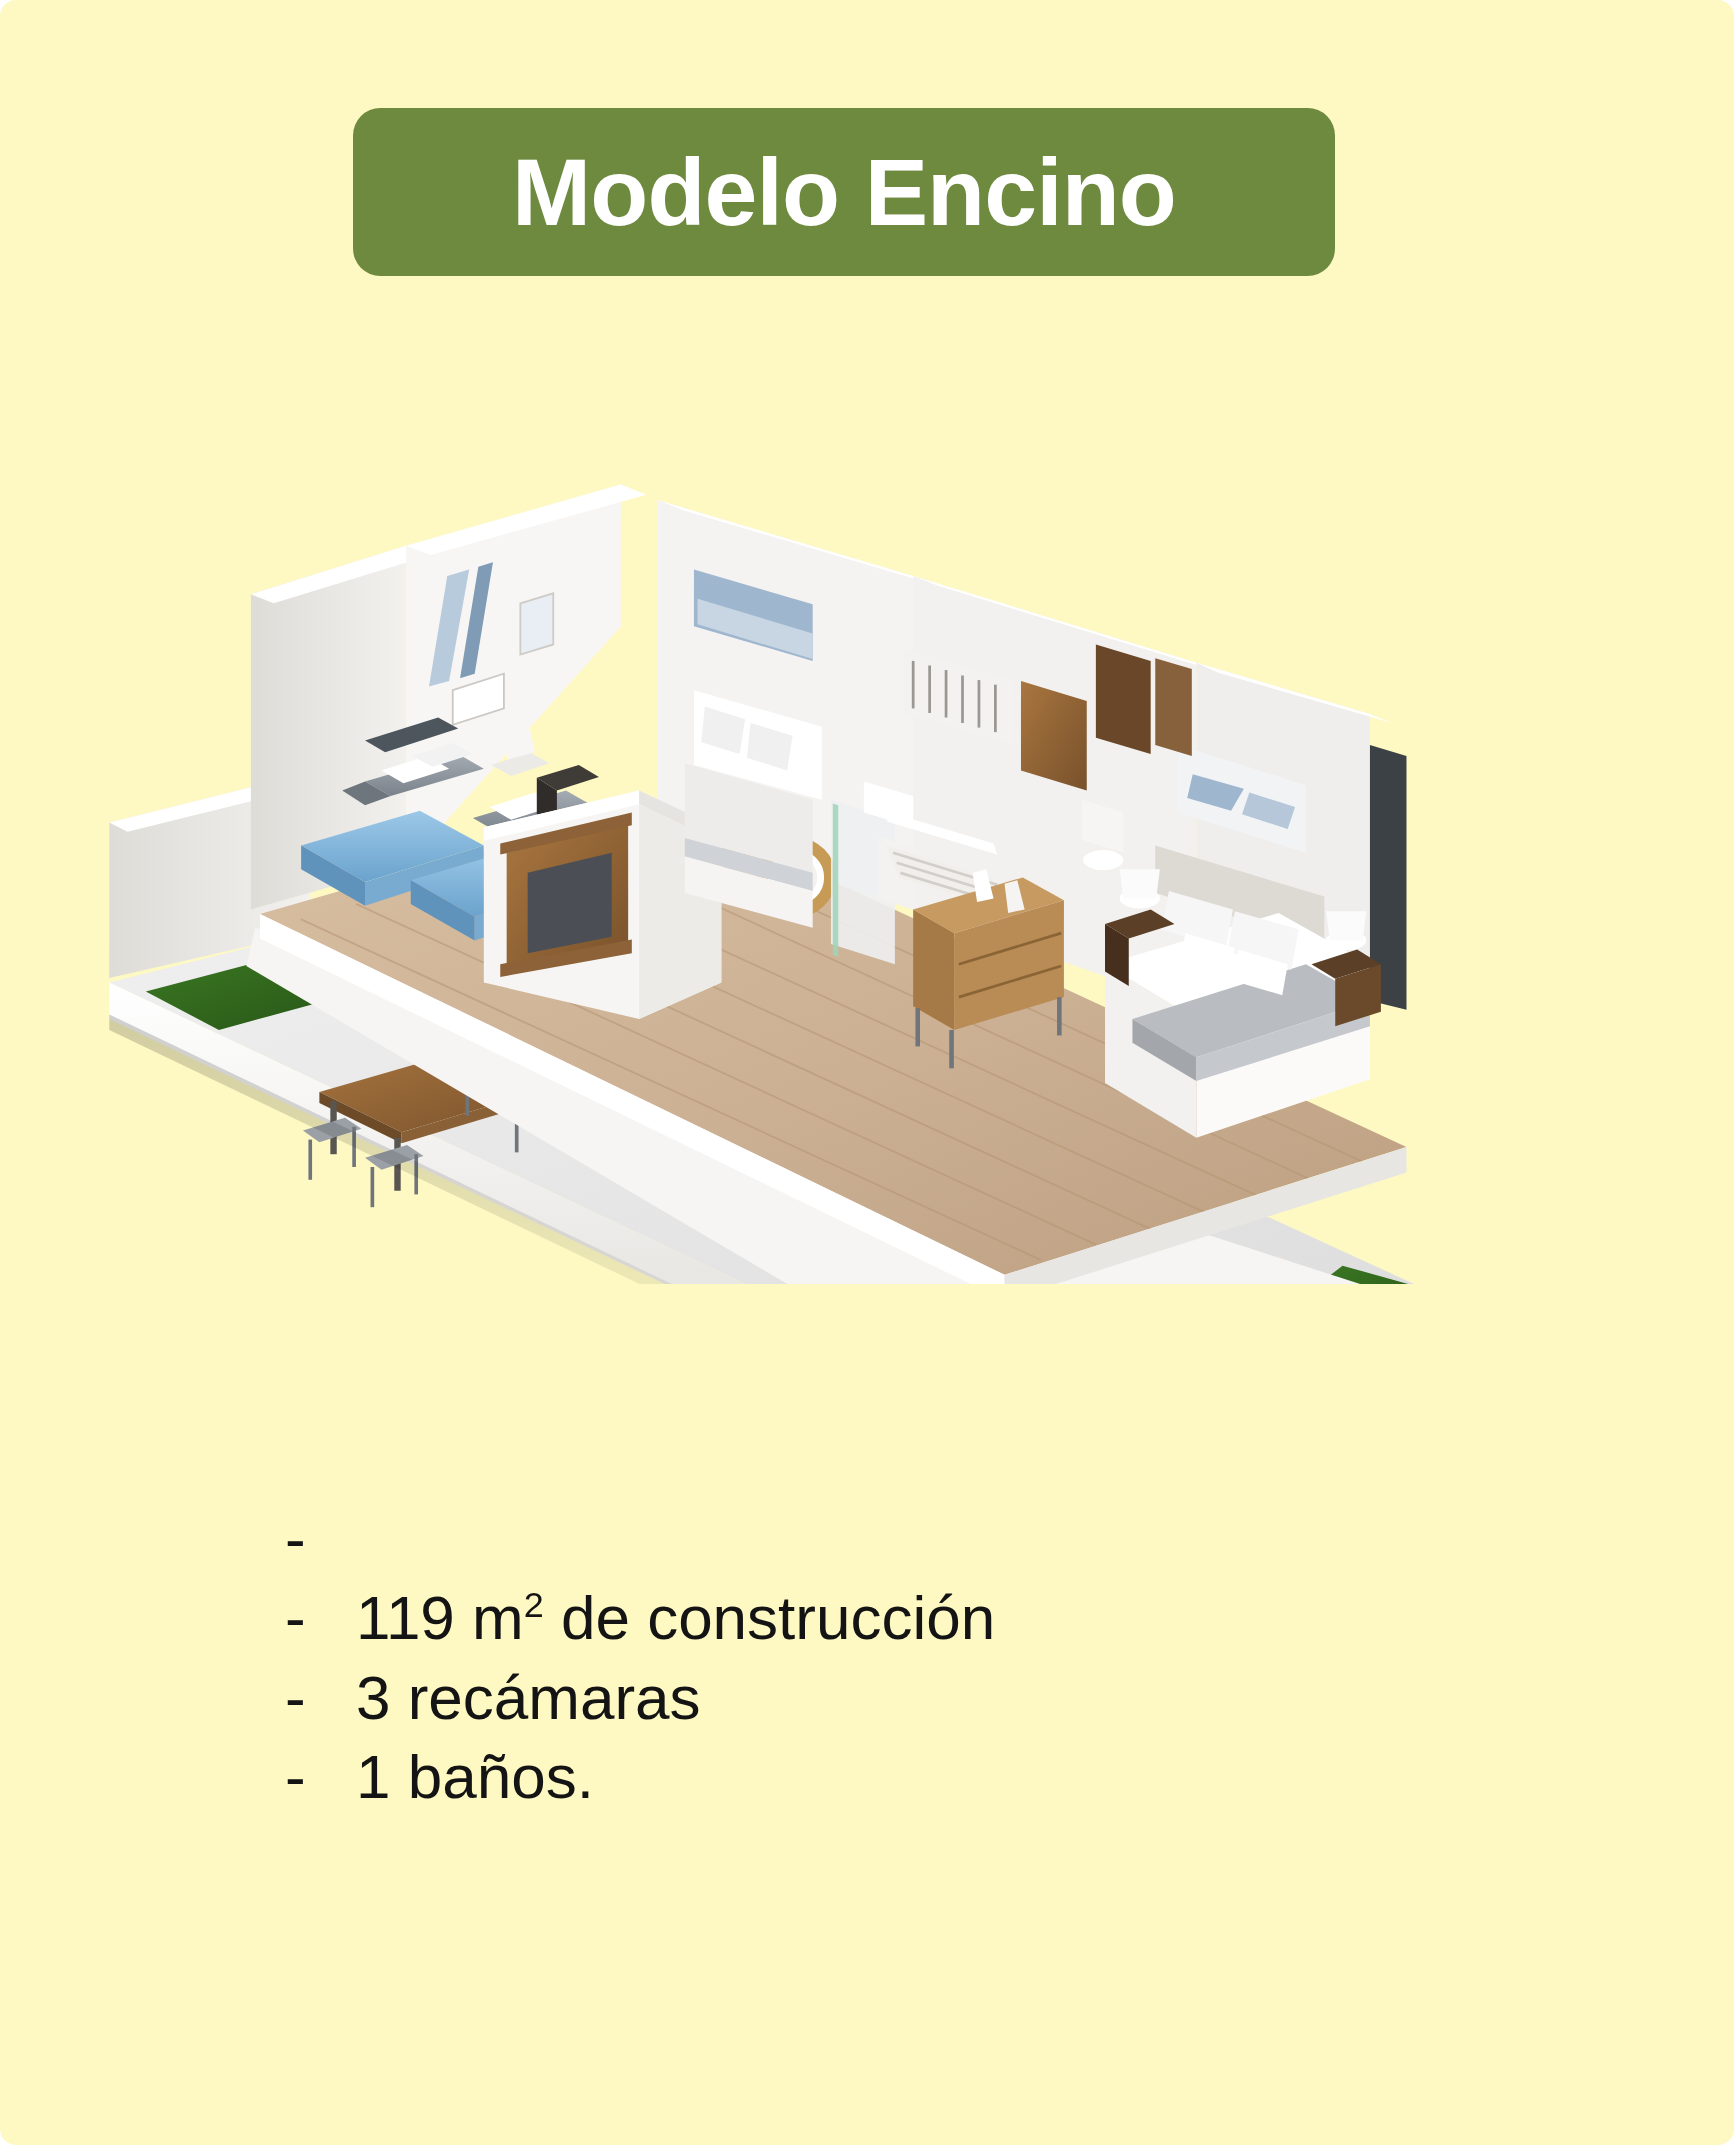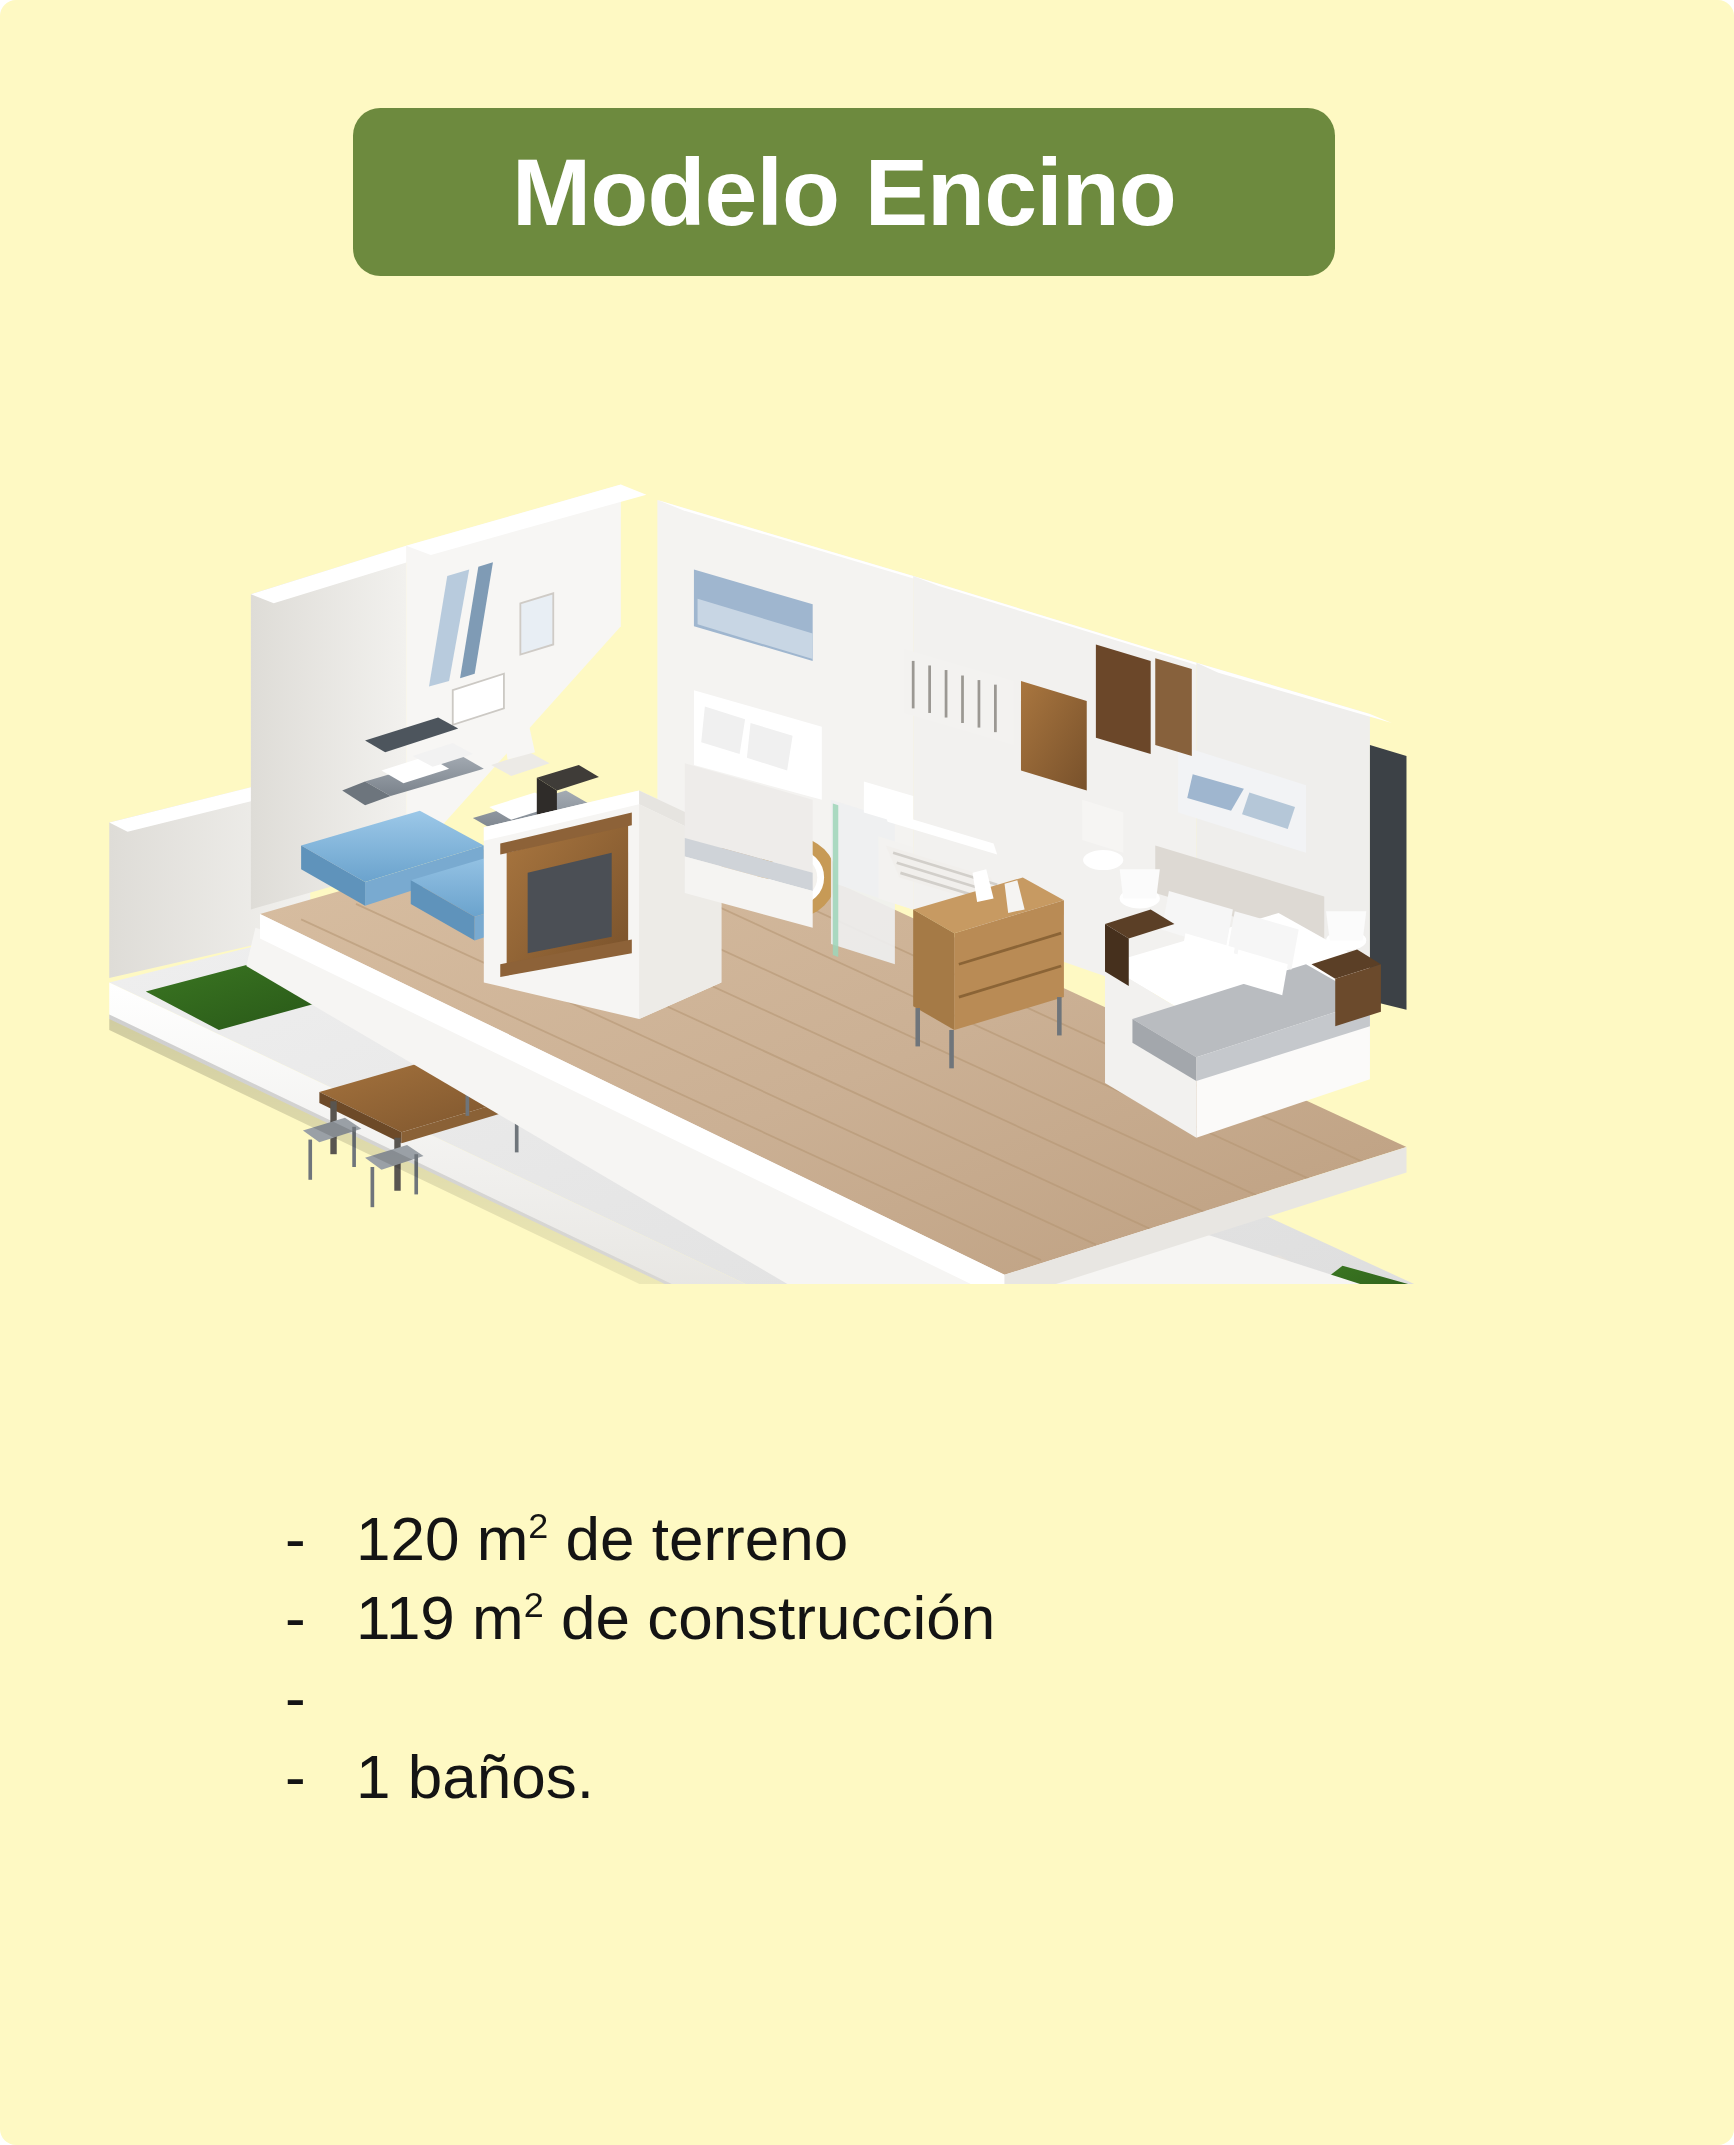--- a/index.html
+++ b/index.html
@@ -471,28 +471,28 @@
       </g>
 
       <polygon points="20,655 980,1115 1470,998 1470,1014 980,1132 20,672" fill="url(#shadowG)"></polygon>
     </svg>
   </div>
 
 
   <ul class="specs-list">
     <li class="spec-item">
       <span class="spec-dash">-</span>
-      <span class="spec-text"><span>120 m</span><sup>2</sup><span> de terreno</span></span>
     </li>
     <li class="spec-item">
       <span class="spec-dash">-</span>
       <span class="spec-text"><span>119 m</span><sup>2</sup><span> de construcción</span></span>
     </li>
     <li class="spec-item">
       <span class="spec-dash">-</span>
+      <span class="spec-text"><span>3 recámaras</span><sup></sup><span></span></span>
     </li>
     <li class="spec-item">
       <span class="spec-dash">-</span>
       <span class="spec-text"><span>1 baños.</span><sup></sup><span></span></span>
     </li>
   </ul>
 
 </div>
 
 

